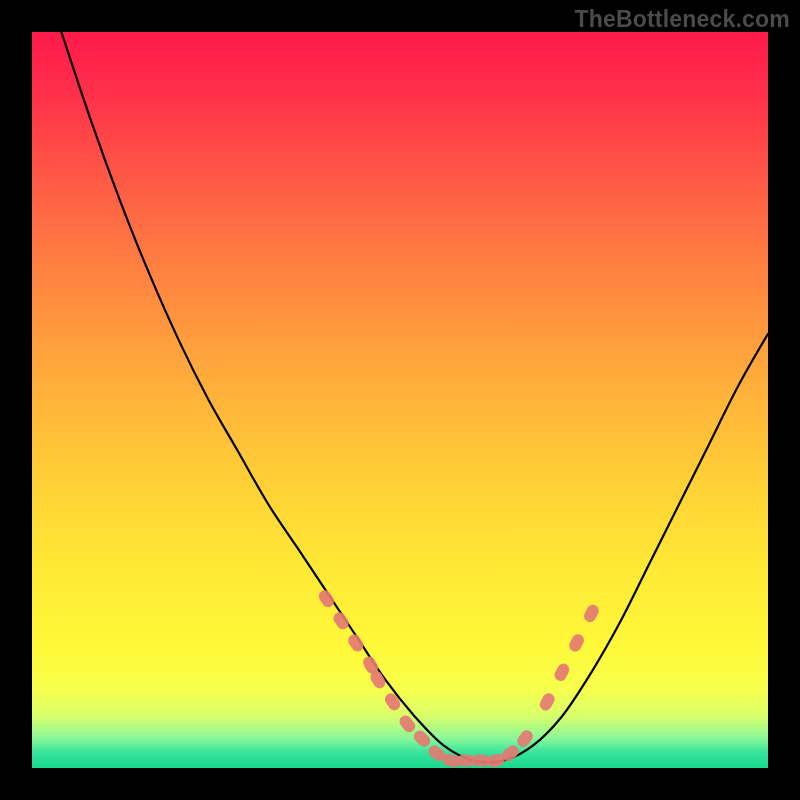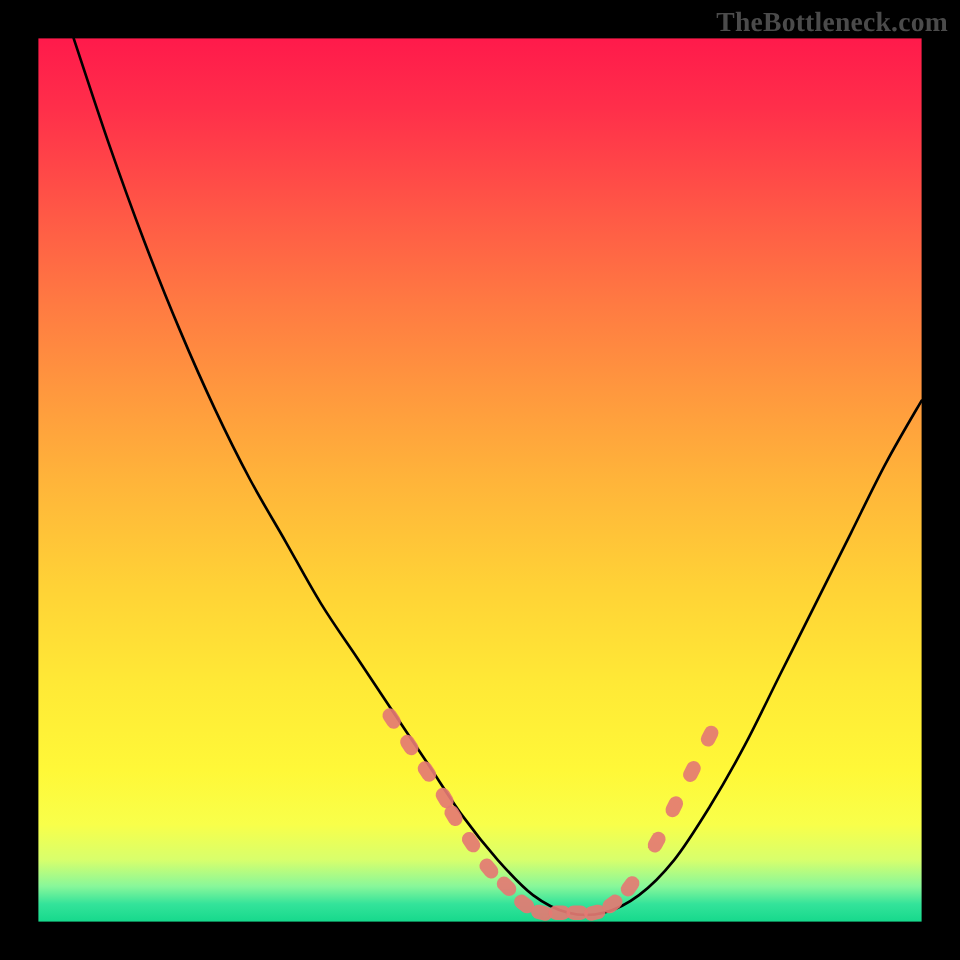--- a/index.html
+++ b/index.html
@@ -35,21 +35,20 @@
   }
   .watermark {
     position: absolute;
     top: 6px;
     right: 10px;
     color: #4b4b4b;
     font-size: 23px;
     font-weight: 600;
     letter-spacing: 0.2px;
     user-select: none;
-    font-family: Liberation Serif, serif;
   }
   svg.plot {
     position: absolute;
     left: 0;
     top: 0;
     width: 736px;
     height: 736px;
     overflow: visible;
   }
   .curve {

